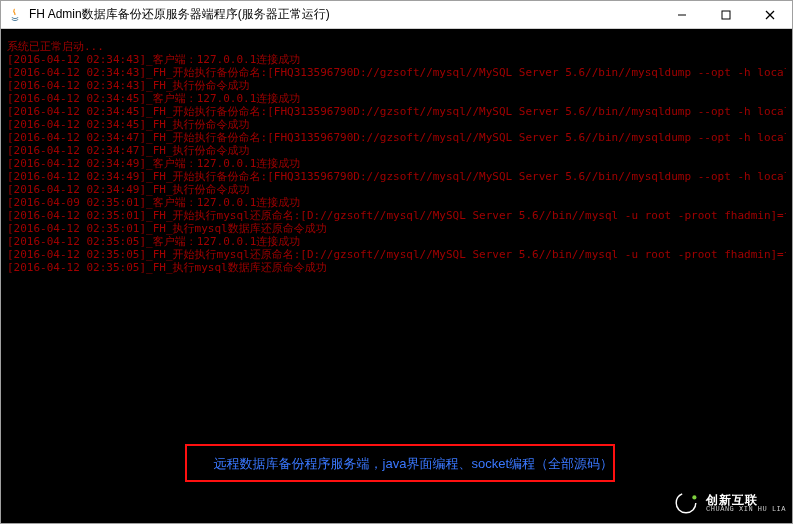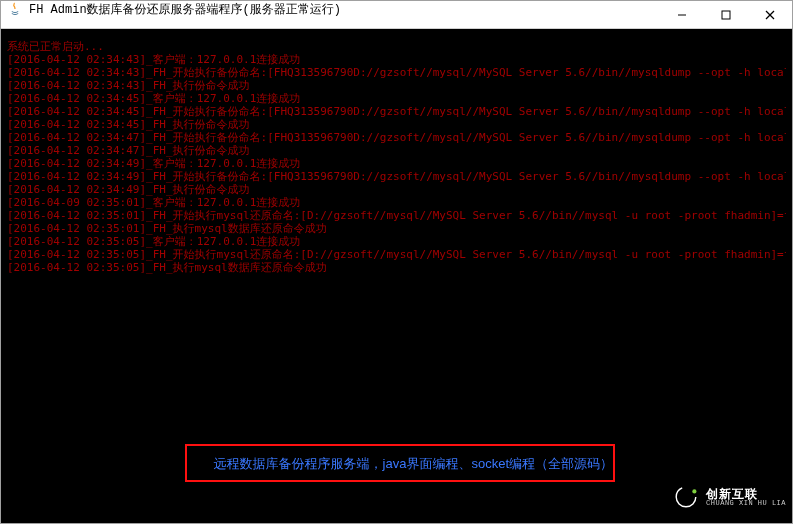--- a/index.html
+++ b/index.html
@@ -16,22 +16,22 @@
       height: 524px;
       background: #fff;
       border: 1px solid #a0a0a0;
       display: flex;
       flex-direction: column;
     }
     .titlebar {
       height: 28px;
       background: #fff;
       display: flex;
+      align-items: center;
       border-bottom: 1px solid #d0d0d0;
-      font-family: Liberation Mono, monospace;
     }
     .titlebar-icon {
       width: 16px;
       height: 16px;
       margin: 0 6px;
       display: flex;
       align-items: center;
       justify-content: center;
     }
     .titlebar-title {
@@ -83,21 +83,21 @@
       justify-content: flex-end;
     }
     .banner-text {
       color: #3a78ff;
       font-size: 13px;
       font-family: "Microsoft YaHei", sans-serif;
     }
     .watermark {
       position: absolute;
       right: 6px;
-      bottom: 12px;
+      bottom: 6px;
       display: flex;
       align-items: center;
       gap: 6px;
     }
     .watermark-logo {
       width: 28px;
       height: 28px;
     }
     .watermark-text {
       display: flex;

